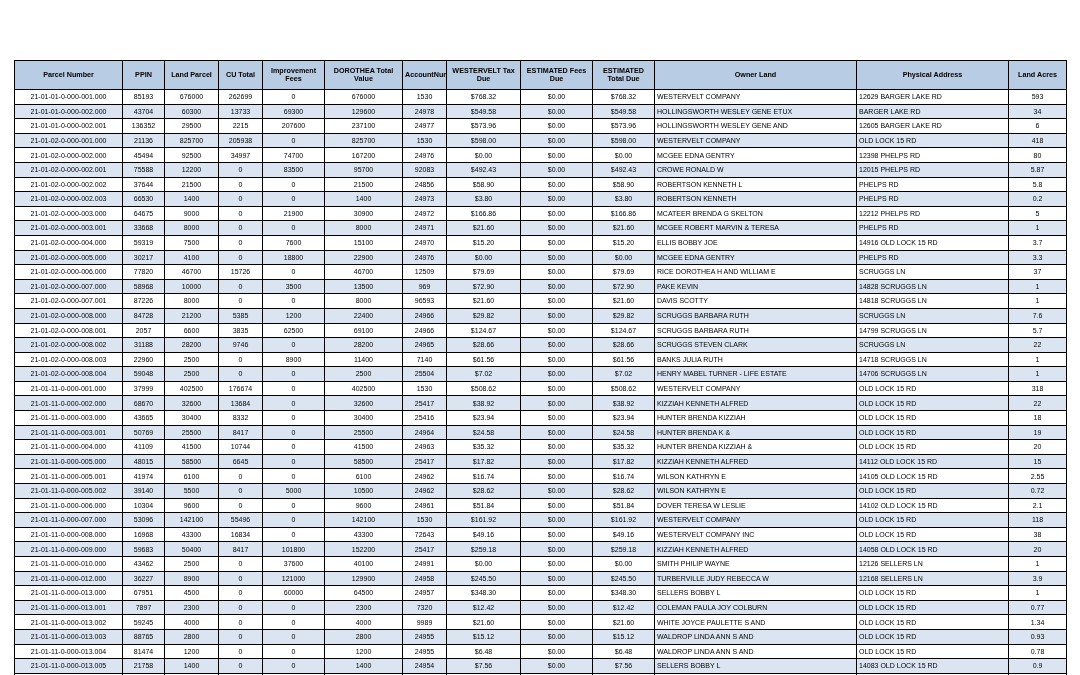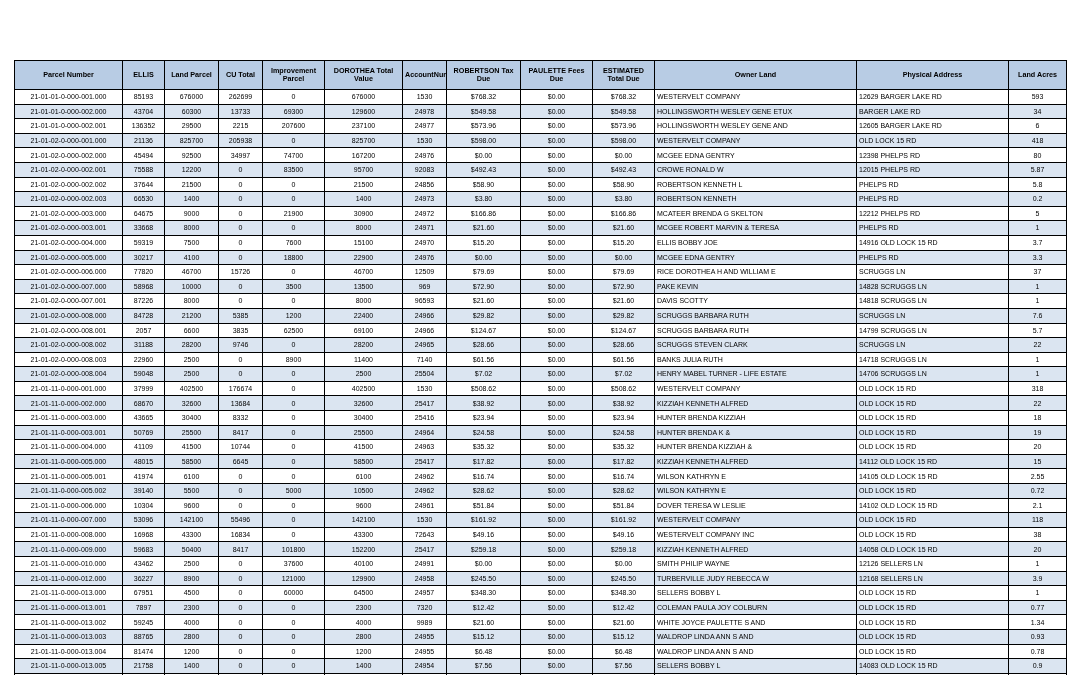--- a/index.html
+++ b/index.html
@@ -81,28 +81,28 @@
         <col class="c7">
         <col class="c8">
         <col class="c9">
       <col class="c10">
         <col class="c11">
         <col class="c12">
     </colgroup>
     <thead>
       <tr id="header-row">
           <th>Parcel Number</th>
-          <th>ELLIS</th>
+          <th>PPIN</th>
           <th>Land Parcel</th>
           <th>CU Total</th>
-          <th>Improvement Parcel</th>
+          <th>Improvement Fees</th>
           <th>DOROTHEA Total Value</th>
           <th>AccountNumber</th>
-          <th>ROBERTSON Tax Due</th>
-          <th>PAULETTE Fees Due</th>
+          <th>WESTERVELT Tax Due</th>
+          <th>ESTIMATED Fees Due</th>
           <th>ESTIMATED Total Due</th>
           <th>Owner Land</th>
           <th>Physical Address</th>
           <th>Land Acres</th>
         </tr>
     </thead>
     <tbody id="table-body">
         <tr>
           <td class="c">21-01-01-0-000-001.000</td>
           <td class="c">85193</td>

